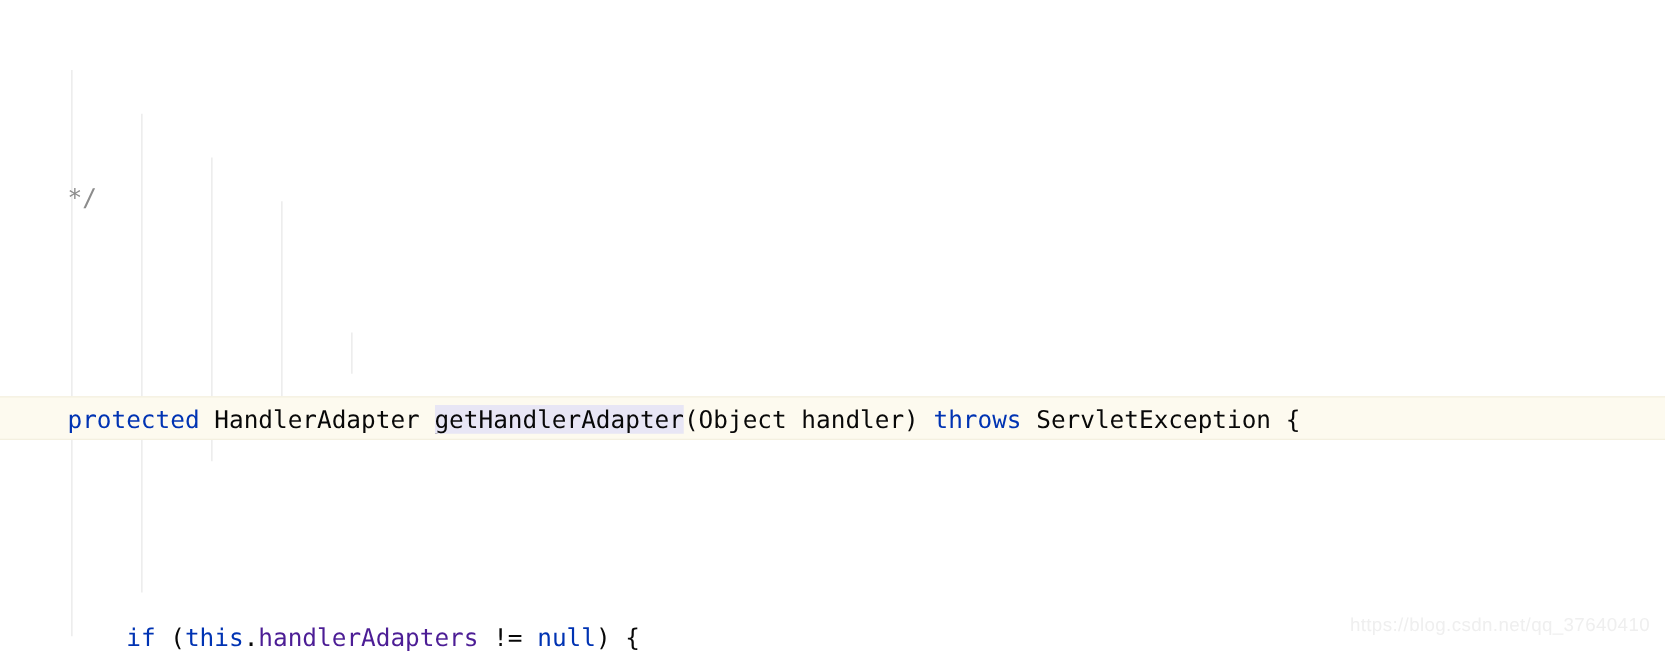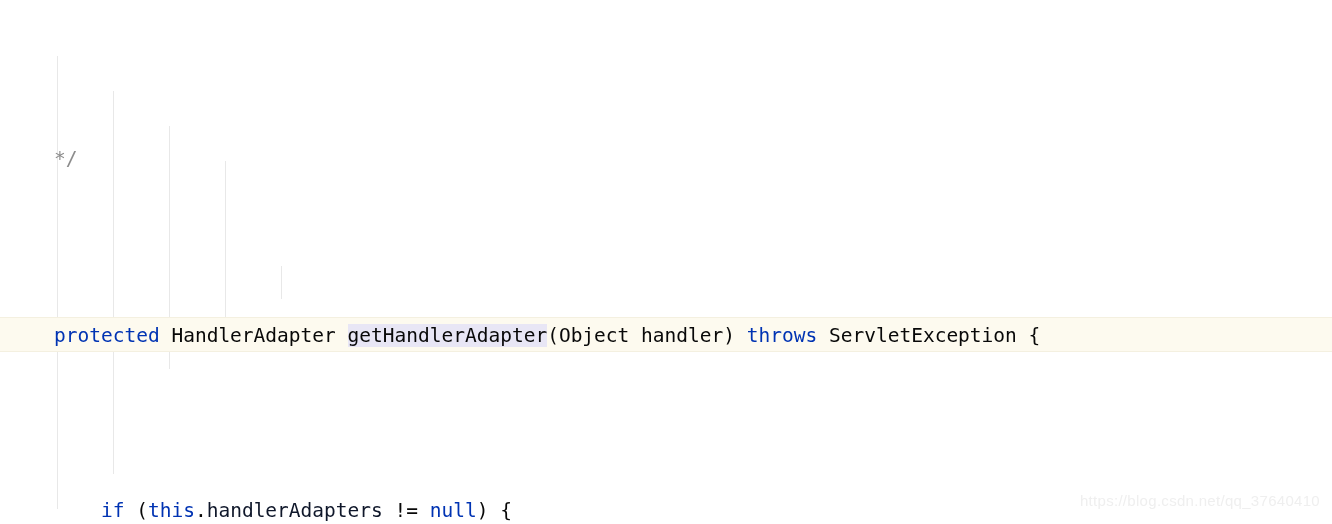--- a/index.html
+++ b/index.html
@@ -56,21 +56,21 @@
   }
   .guide {
     position: absolute;
     width: 1px;
     background: #e8e8e8;
   }
 
   
   .kw      { color: #0033b3; }          
   .plain   { color: #080808; }
-  .field   { color: #0f172a; }          
+  .field   { color: #4c1d95; }          
   .cmt     { color: #8c8c8c; }
   .ident-hl {                           
     background: #e8e6f5;
   }
   .caret {
     display: inline-block;
     width: 0;
     border-left: 2px solid #000000;
     height: 23px;
     vertical-align: -5px;

